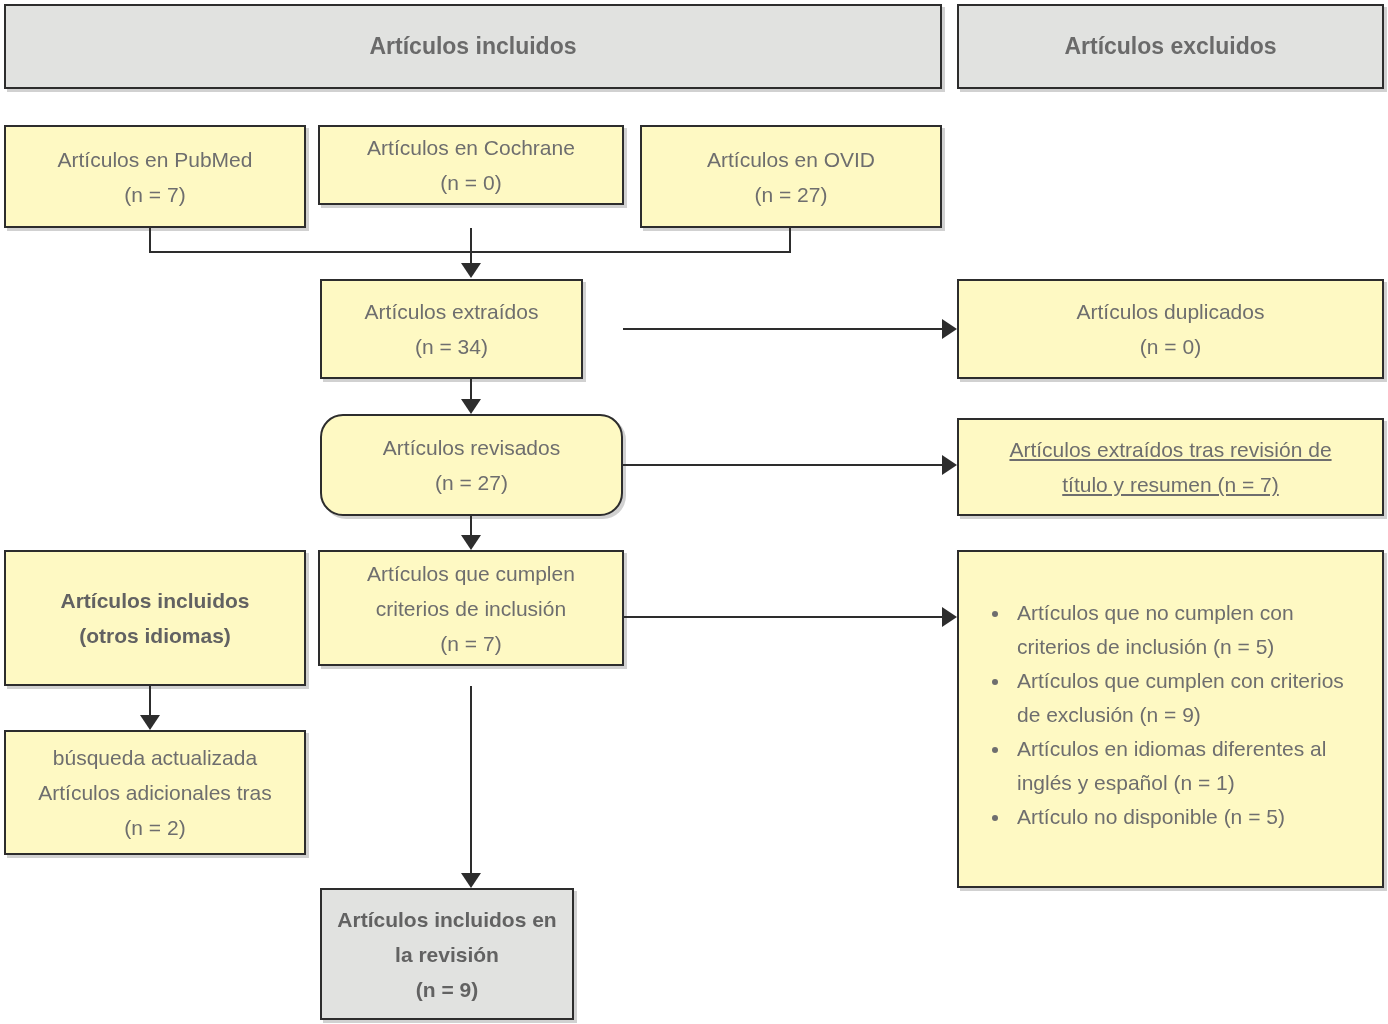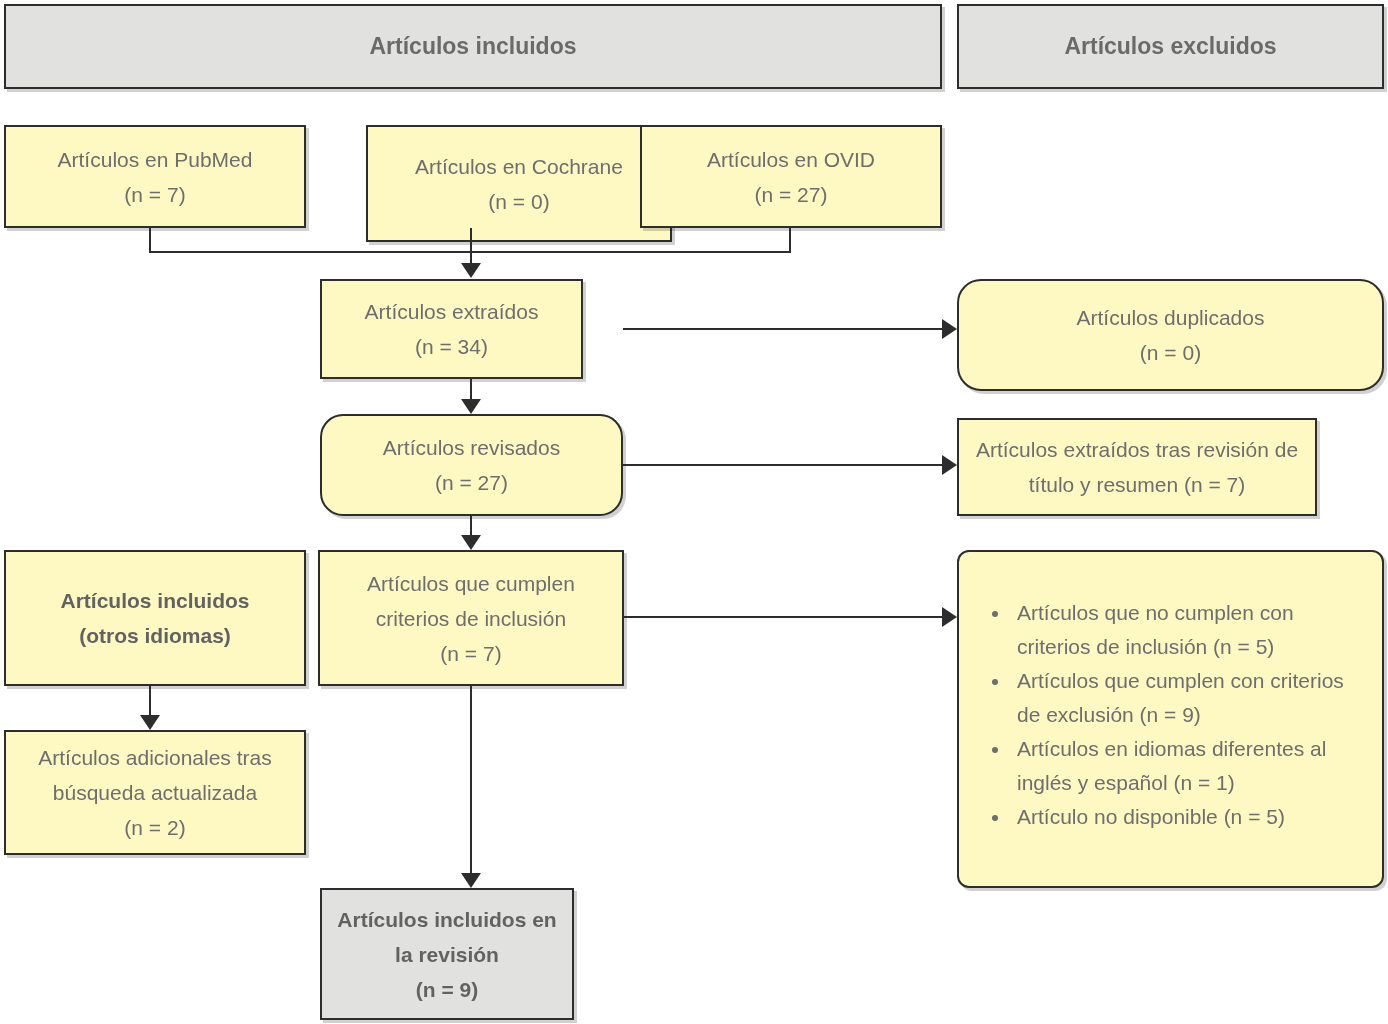--- a/index.html
+++ b/index.html
@@ -81,21 +81,21 @@
     <div>Artículos incluidos</div>
   </div>
   <div class="box gray header" style="left:957px; top:4px; width:427px; height:85px;">
     <div>Artículos excluidos</div>
   </div>
 
   <div class="box" style="left:4px; top:125px; width:302px; height:103px;">
     <div>Artículos en PubMed</div>
     <div>(n = 7)</div>
   </div>
-  <div class="box" style="left:318px; top:125px; width:306px; height:117px;margin-left:48px;">
+  <div class="box" style="left:318px; top:125px; width:306px; height:80px;">
     <div>Artículos en Cochrane</div>
     <div>(n = 0)</div>
   </div>
   <div class="box" style="left:640px; top:125px; width:302px; height:103px;">
     <div>Artículos en OVID</div>
     <div>(n = 27)</div>
   </div>
 
   <div class="line" style="left:149px; top:228px; width:2px; height:25px;"></div>
   <div class="line" style="left:789px; top:228px; width:2px; height:25px;"></div>
@@ -104,73 +104,73 @@
   <div class="arrowhead-down" style="left:461px; top:263px;"></div>
 
   <div class="box" style="left:320px; top:279px; width:263px; height:100px;">
     <div>Artículos extraídos</div>
     <div>(n = 34)</div>
   </div>
 
   <div class="line" style="left:623px; top:328px; width:320px; height:2px;"></div>
   <div class="arrowhead-right" style="left:942px; top:319px;"></div>
 
-  <div class="box" style="left:957px; top:279px; width:427px; height:112px;border-radius:24px;">
+  <div class="box" style="left:957px; top:279px; width:427px; height:100px;">
     <div>Artículos duplicados</div>
     <div>(n = 0)</div>
   </div>
 
   <div class="line" style="left:470px; top:379px; width:2px; height:21px;"></div>
   <div class="arrowhead-down" style="left:461px; top:399px;"></div>
 
   <div class="box" style="left:320px; top:414px; width:303px; height:102px;border-radius:23px;">
     <div>Artículos revisados</div>
     <div>(n = 27)</div>
   </div>
 
   <div class="line" style="left:623px; top:464px; width:320px; height:2px;"></div>
   <div class="arrowhead-right" style="left:942px; top:455px;"></div>
 
-  <div class="box" style="left:957px; top:418px; width:360px; height:98px;">
+  <div class="box" style="left:957px; top:418px; width:427px; height:98px;text-decoration:underline;">
     <div>Artículos extraídos tras revisión de</div>
     <div>título y resumen (n = 7)</div>
   </div>
 
   <div class="line" style="left:470px; top:516px; width:2px; height:20px;"></div>
   <div class="arrowhead-down" style="left:461px; top:535px;"></div>
 
   <div class="box bold" style="left:4px; top:550px; width:302px; height:136px;">
     <div>Artículos incluidos</div>
     <div>(otros idiomas)</div>
   </div>
 
-  <div class="box" style="left:318px; top:550px; width:306px; height:136px;">
+  <div class="box" style="left:318px; top:550px; width:306px; height:116px;">
     <div>Artículos que cumplen</div>
     <div>criterios de inclusión</div>
     <div>(n = 7)</div>
   </div>
 
   <div class="line" style="left:624px; top:616px; width:319px; height:2px;"></div>
   <div class="arrowhead-right" style="left:942px; top:607px;"></div>
 
-  <div class="box bullet-box" style="left:957px; top:550px; width:427px; height:338px;border-radius:12px;">
+  <div class="box bullet-box" style="left:957px; top:550px; width:427px; height:338px;">
     <ul>
       <li>Artículos que no cumplen con criterios de inclusión (n = 5)</li>
       <li>Artículos que cumplen con criterios de exclusión (n = 9)</li>
       <li>Artículos en idiomas diferentes al inglés y español (n = 1)</li>
       <li>Artículo no disponible (n = 5)</li>
     </ul>
   </div>
 
   <div class="line" style="left:149px; top:686px; width:2px; height:30px;"></div>
   <div class="arrowhead-down" style="left:140px; top:715px;"></div>
 
   <div class="box" style="left:4px; top:730px; width:302px; height:125px;">
+    <div>búsqueda actualizada</div>
     <div>Artículos adicionales tras</div>
-    <div>búsqueda actualizada</div>
     <div>(n = 2)</div>
   </div>
 
   <div class="line" style="left:470px; top:686px; width:2px; height:188px;"></div>
   <div class="arrowhead-down" style="left:461px; top:873px;"></div>
 
   <div class="box gray bold" style="left:320px; top:888px; width:254px; height:132px;">
     <div>Artículos incluidos en</div>
     <div>la revisión</div>
     <div>(n = 9)</div>

